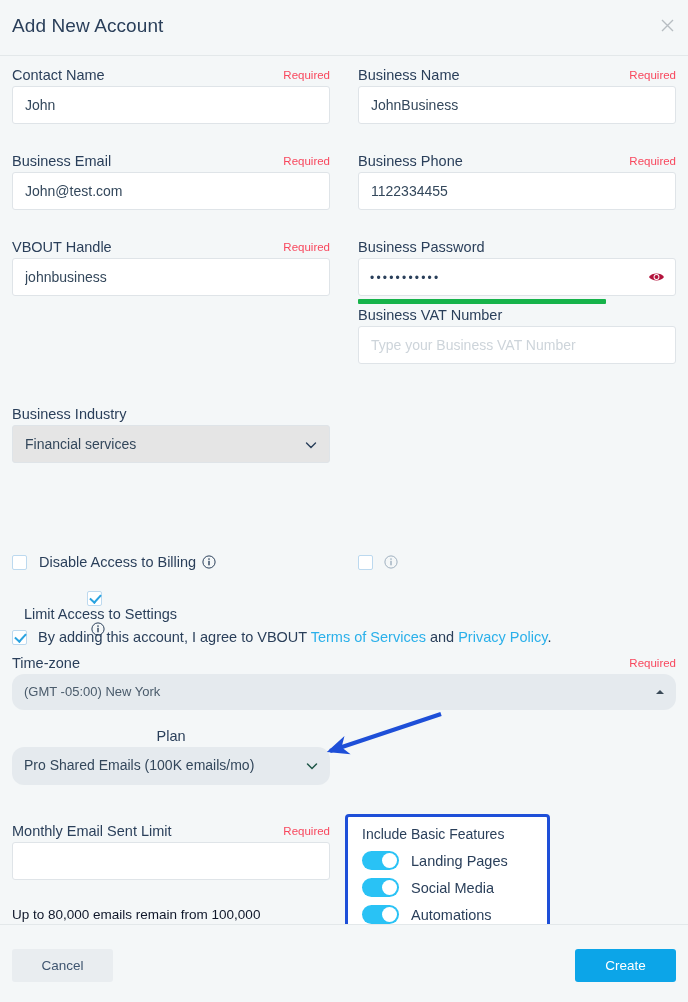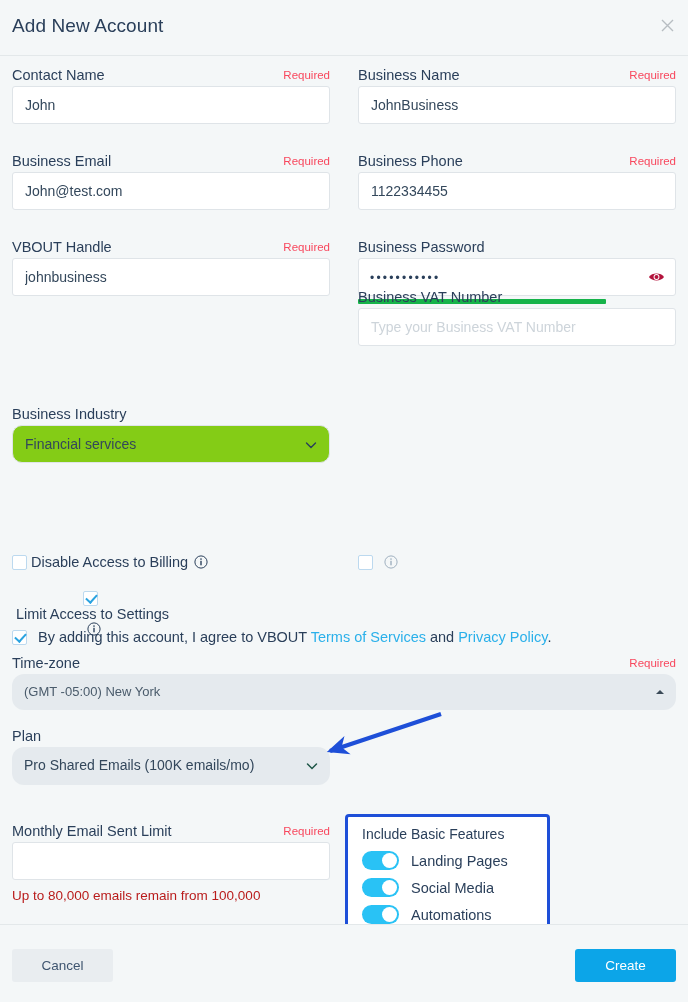--- a/index.html
+++ b/index.html
@@ -105,22 +105,22 @@
     background: #16b34a;
     border-radius: 1px;
   }
 
   
   .select-box {
     position: relative;
     width: 100%;
     height: 38px;
     border: 1px solid #dfe4e8;
-    border-radius: 10px;
-    background: #84cc16;
+    border-radius: 3px;
+    background: #e5e5e5;
   }
   .select-box .sel-val {
     position: absolute;
     left: 12px; top: 0;
     line-height: 37px;
     font-size: 14px;
     color: #33475b;
   }
   .chev {
     position: absolute;
@@ -161,21 +161,21 @@
   .cb.checked::after {
     content: "";
     position: absolute;
     left: 4px; top: 0px;
     width: 5px; height: 9px;
     border: solid #2aa3e0;
     border-width: 0 2px 2px 0;
     transform: rotate(42deg);
   }
   .cb-label {
-    margin-left: 4px;
+    margin-left: 12px;
     font-size: 14.5px;
     color: #2a3f5a;
     white-space: nowrap;
   }
   .info-icon {
     margin-left: 6px;
     width: 14px; height: 14px;
     flex: 0 0 auto;
   }
   .terms-text {
@@ -226,22 +226,22 @@
   }
   .feat-label {
     margin-left: 12px;
     font-size: 14.5px;
     color: #2a3f5a;
     white-space: nowrap;
   }
 
   .helper-text {
     font-size: 13.5px;
-    color: #b91c1c;
-    margin-top: 8px;
+    color: #0f172a;
+    margin-top: 27px;
   }
 
   
   .arrow-annotation {
     position: absolute;
     left: 310px; top: 645px;
     width: 150px; height: 70px;
     pointer-events: none;
   }
 
@@ -356,21 +356,21 @@
         <span class="pw-dots">•••••••••••</span>
         <svg class="eye-icon" viewBox="0 0 18 12">
           <path d="M1,6 C4,1.2 14,1.2 17,6 C14,10.8 4,10.8 1,6 Z" fill="#b3133c"></path>
           <circle cx="9" cy="6" r="3.1" fill="#ffffff"></circle>
           <circle cx="9" cy="6" r="2.1" fill="#b3133c"></circle>
         </svg>
       </div>
       <div class="pw-strength"></div>
     </div>
 
-    <div class="col-right" style="top:230px;">
+    <div class="col-right" style="top:248px;">
       <div class="field-label-row">
         <span class="field-label">Business VAT Number</span>
       </div>
       <input class="text-input" type="text" placeholder="Type your Business VAT Number" style="">
     </div>
 
     <div style="position:absolute; left:12px; top:496px;" class="cb-row">
       <span class="cb"></span>
       <span class="cb-label">Disable Access to Billing</span>
       <svg class="info-icon" viewBox="0 0 14 14">
@@ -408,21 +408,21 @@
       <div class="field-label-row">
         <span class="field-label">Time-zone</span>
         <span class="required-tag">Required</span>
       </div>
       <div class="select-box grey tz">
         <span class="sel-val">(GMT -05:00) New York</span>
         <span class="caret-up"></span>
       </div>
     </div>
 
-    <div class="col-left" style="top:669px;">
+    <div class="col-left" style="top:669px;text-align:center;">
       <div class="field-label-row">
         <span class="field-label">Plan</span>
       </div>
       <div class="select-box grey">
         <span class="sel-val">Pro Shared Emails (100K emails/mo)</span>
         <svg class="chev" viewBox="0 0 12 12">
           <path d="M1.5,4 L6,8.5 L10.5,4" stroke="#1d5646" stroke-width="1.5" fill="none" stroke-linecap="round"></path>
         </svg>
       </div>
     </div>

